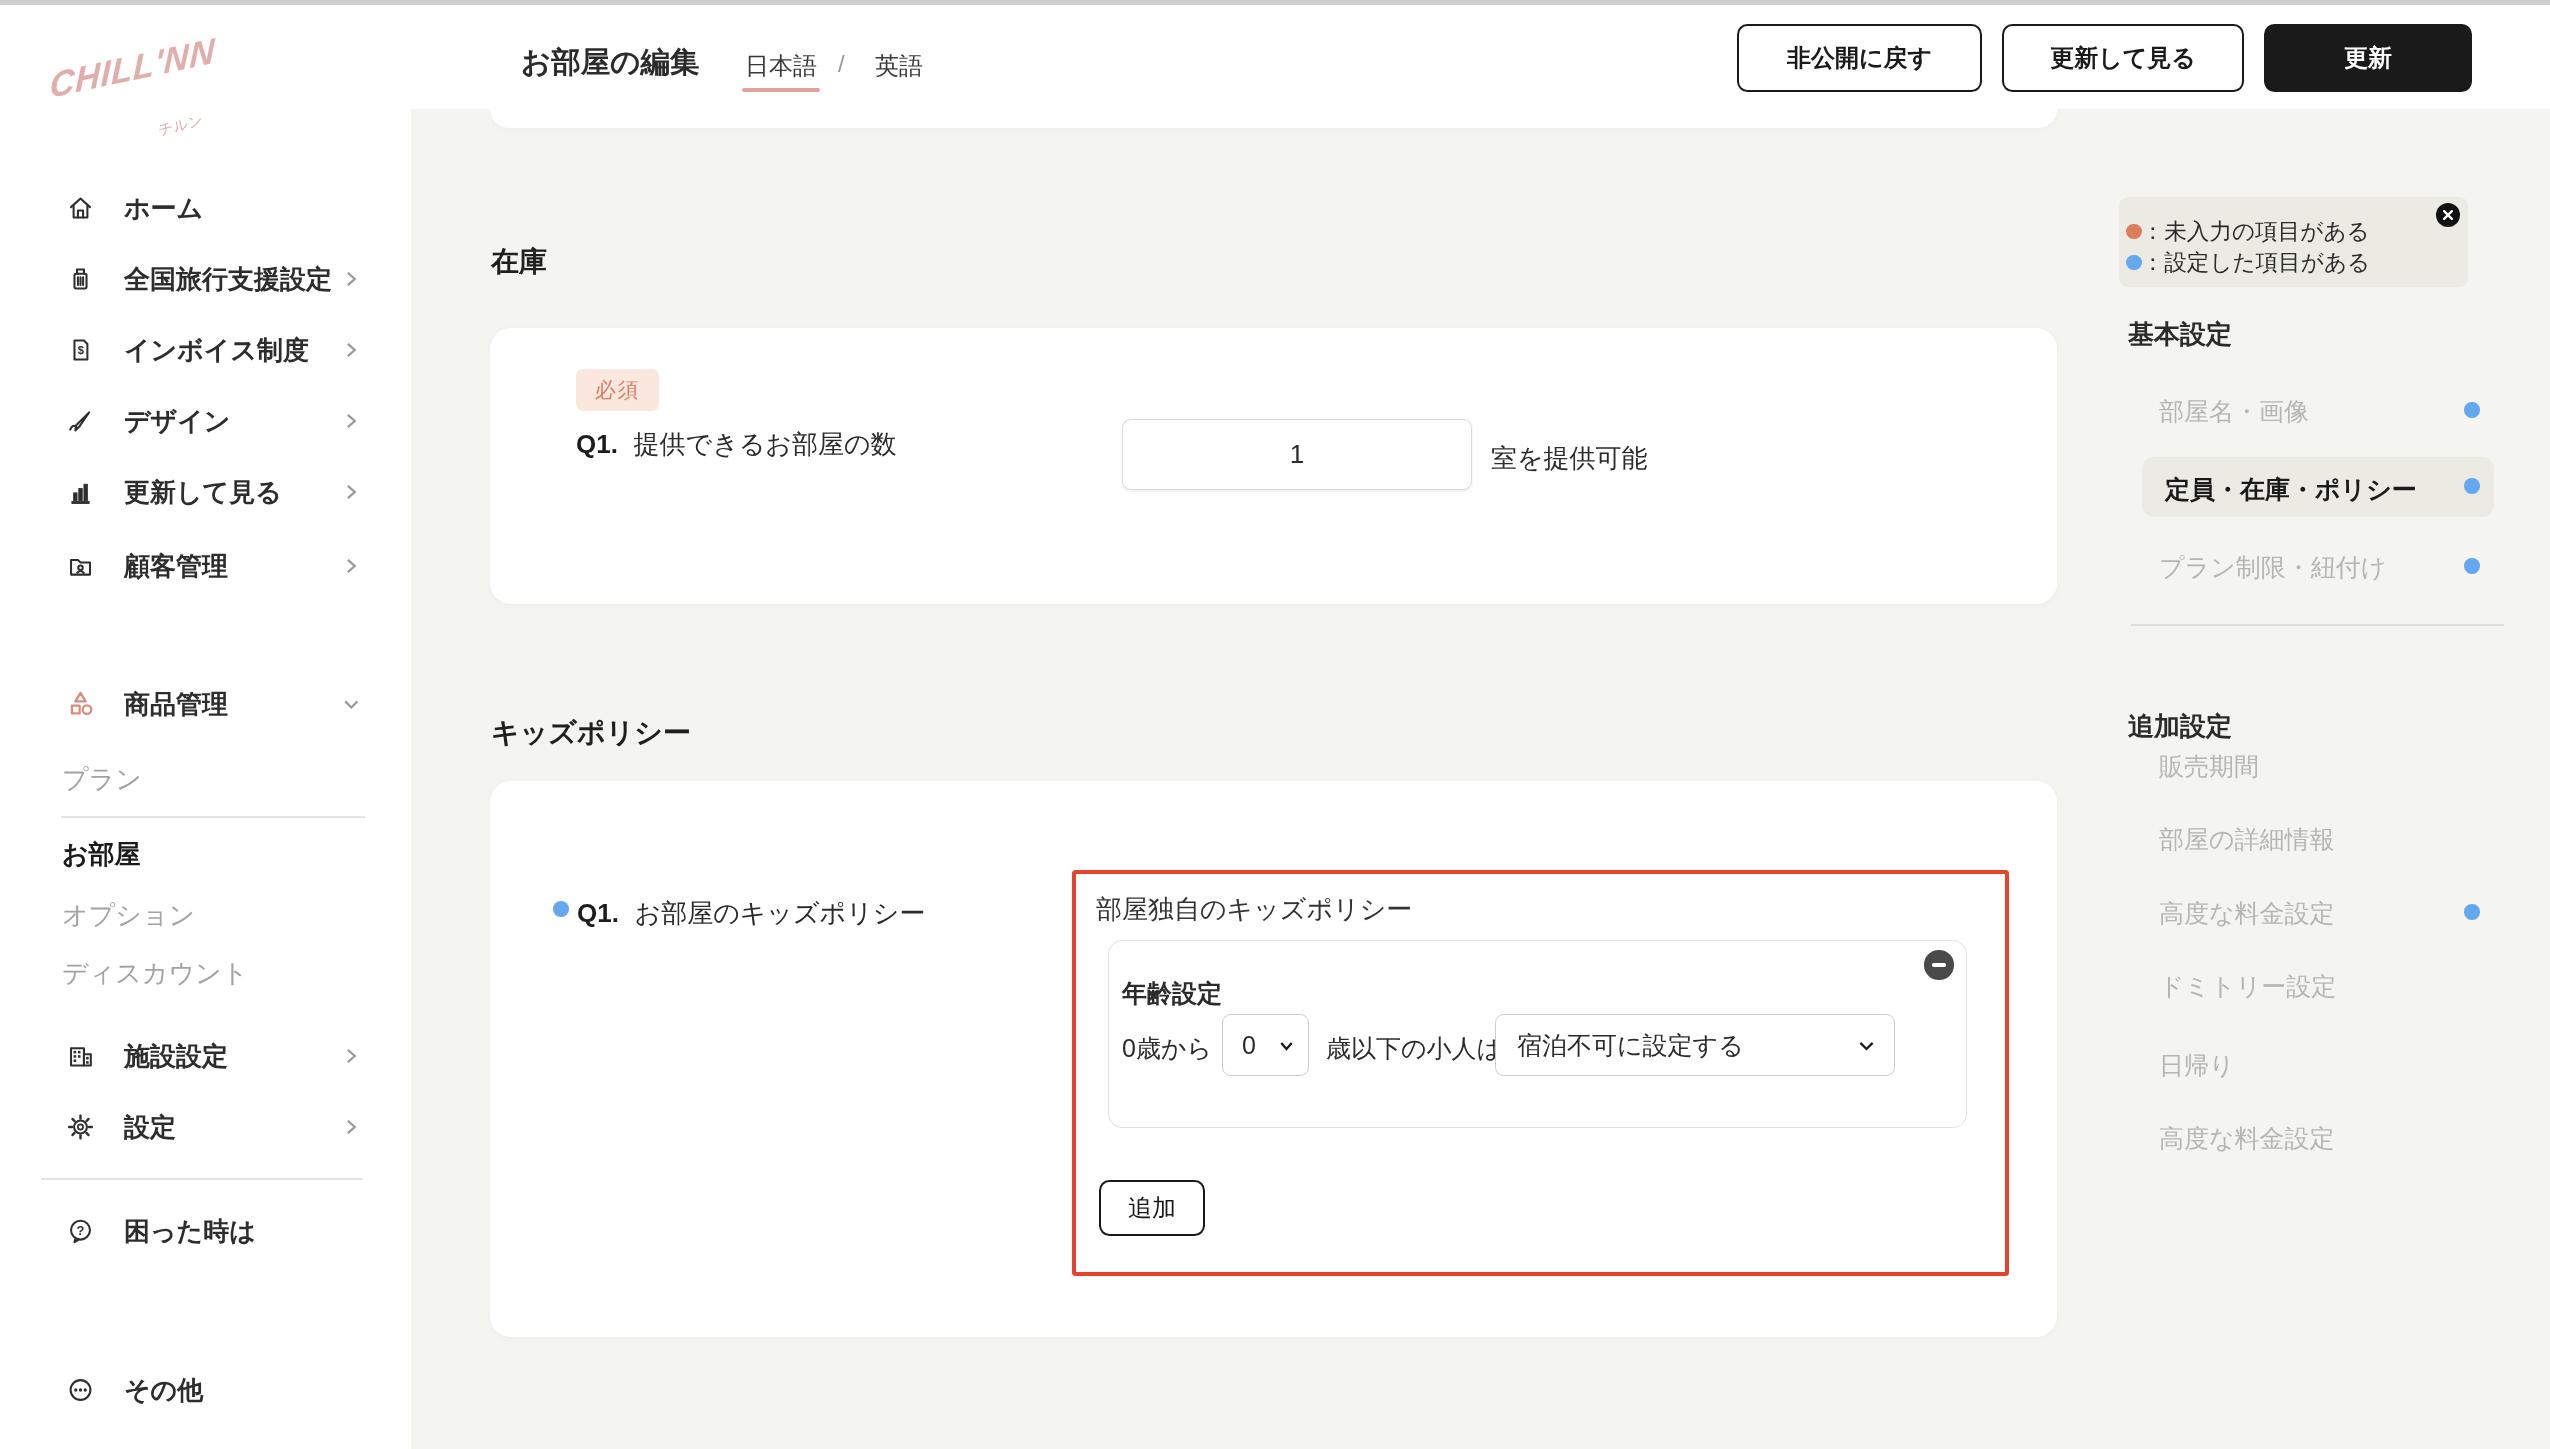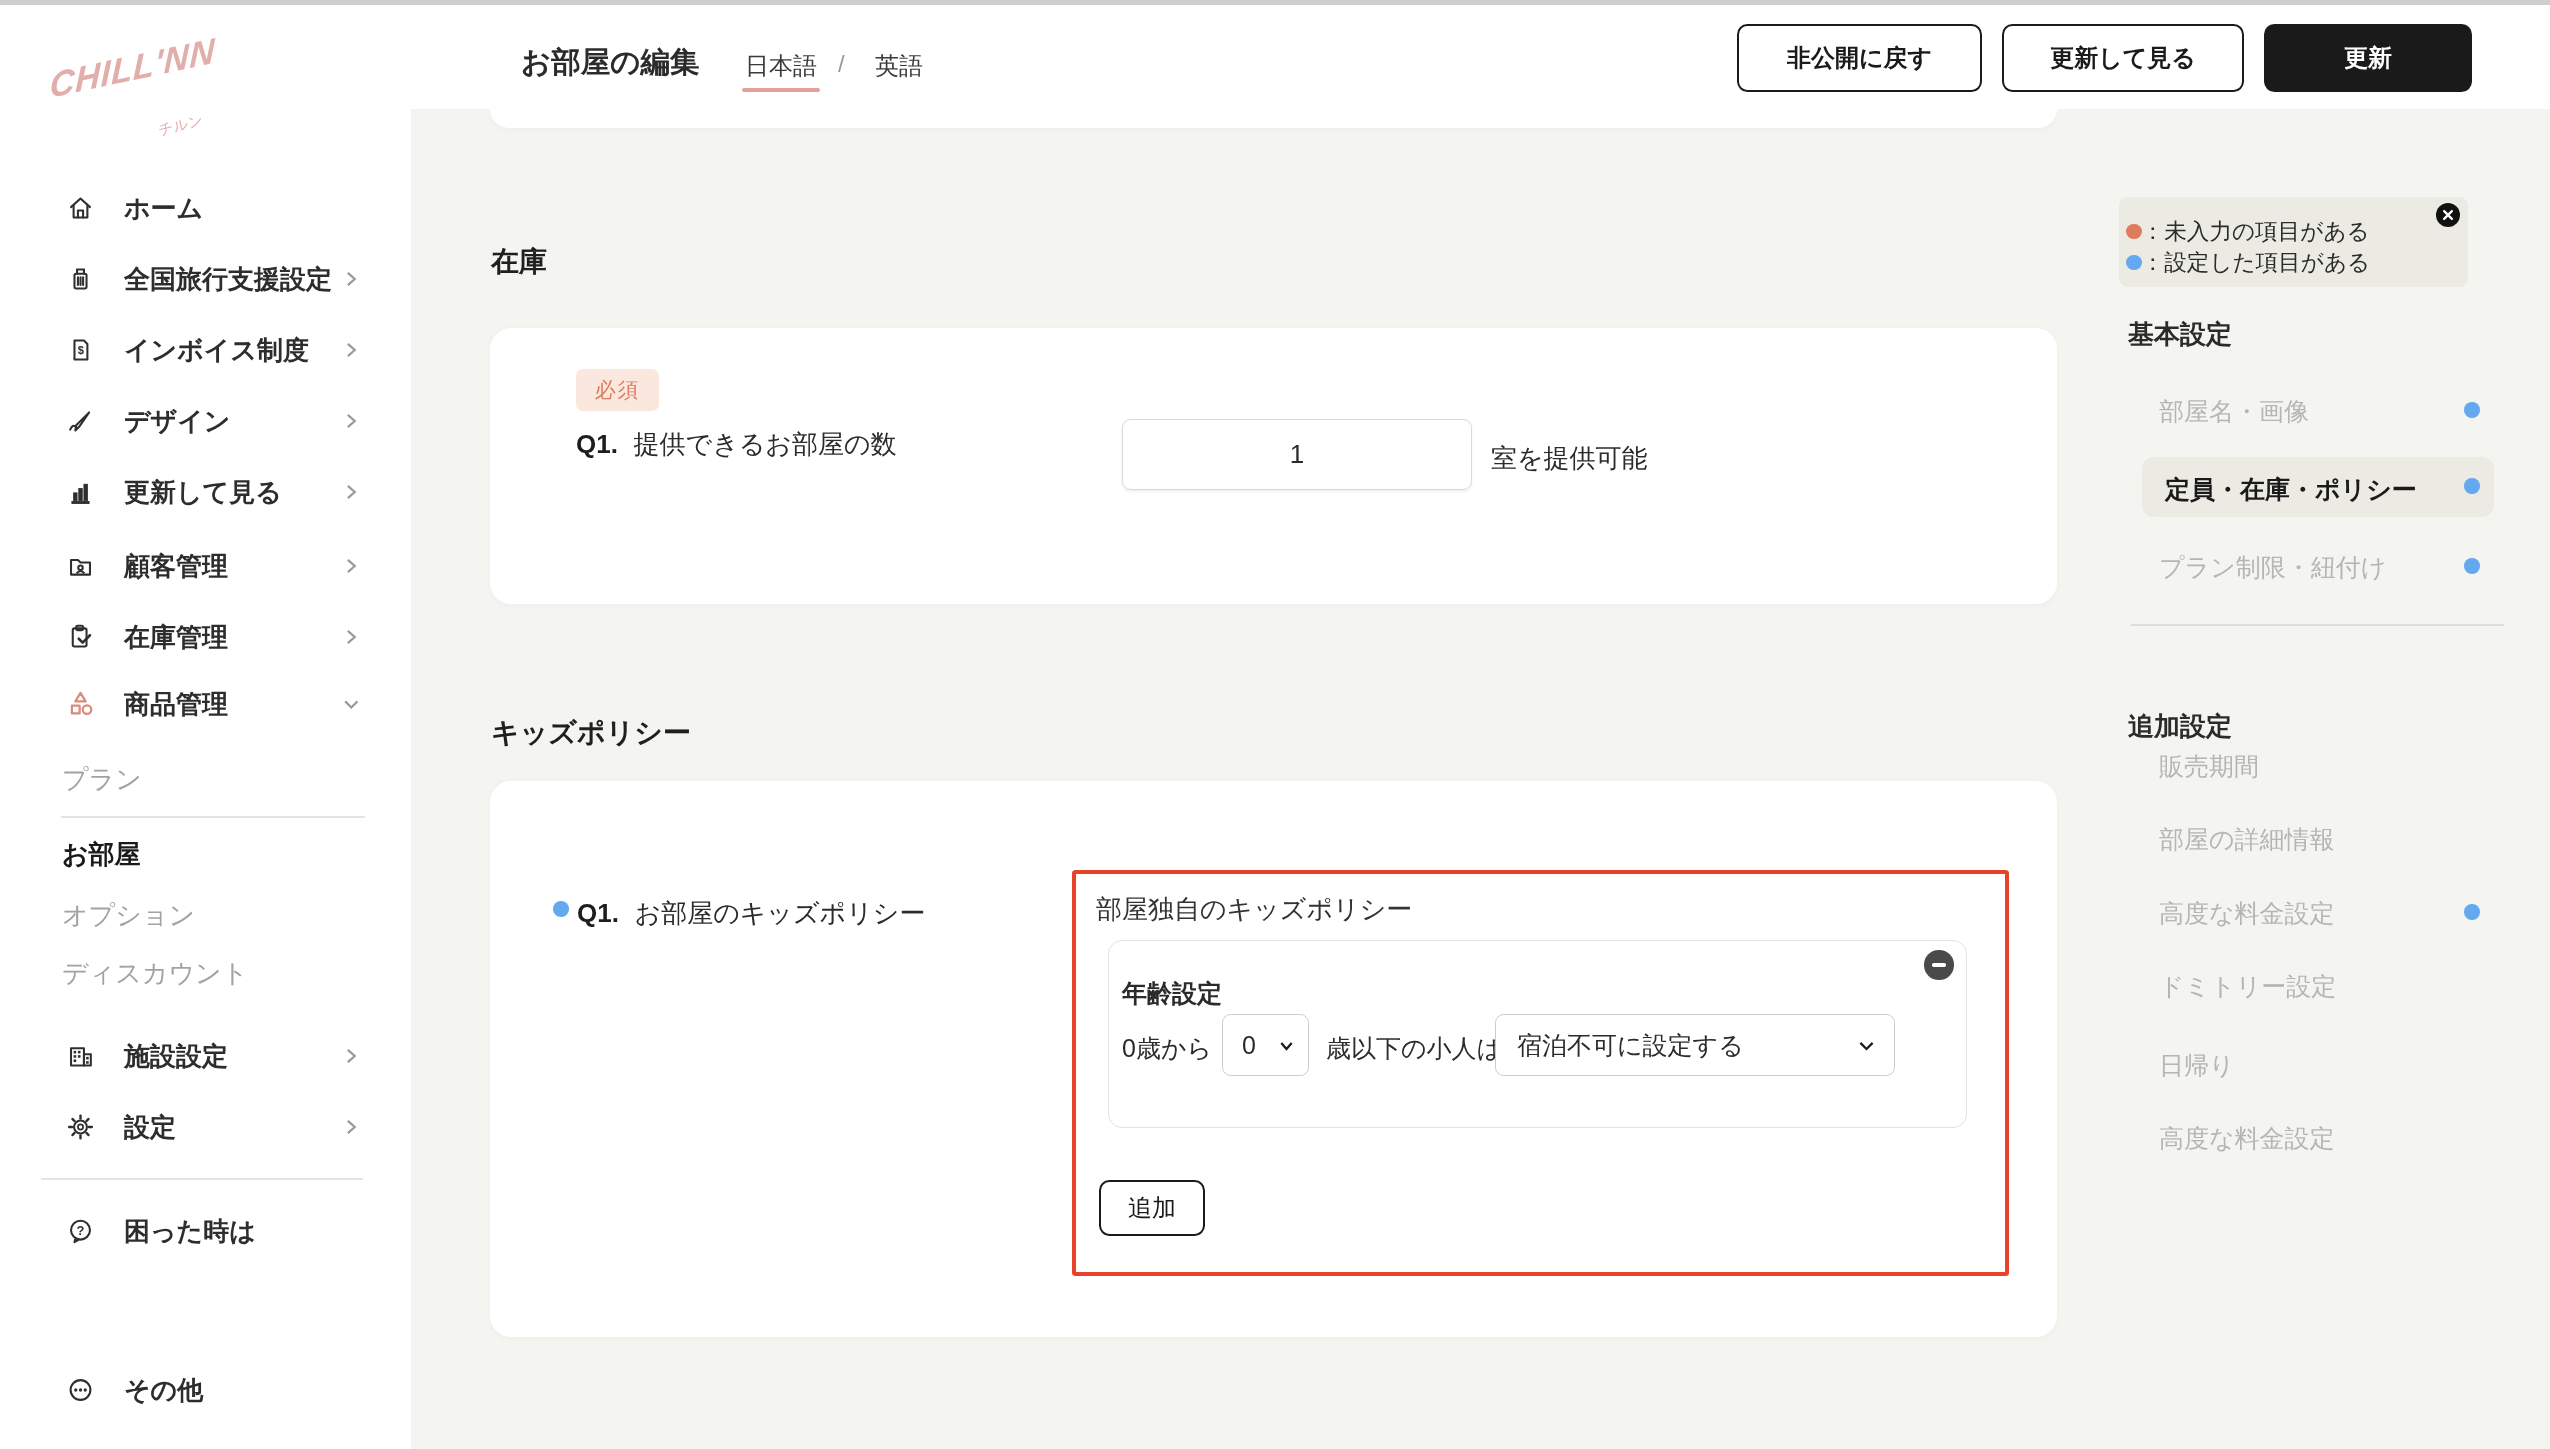--- a/index.html
+++ b/index.html
@@ -175,35 +175,20 @@
         </svg>
         </span>
       <span class="nav-label">顧客管理</span>
       <span class="nav-chev">
         <svg width="22.6" height="22.6" viewBox="0 0 26 26" fill="none" stroke="#999" stroke-width="2.5">
             <polyline points="9,6 17,13 9,20"></polyline>
           </svg>
         </span>
     </div>
 
-    <div class="nav-row" style="top:607px;">
-      <span class="nav-icon">
-        <svg width="31" height="31" viewBox="0 0 36 36" fill="none" stroke="#2f2f2f" stroke-width="2.4" stroke-linecap="round" stroke-linejoin="round">
-          <rect x="9" y="8" width="16" height="21" rx="2"></rect>
-            <rect x="13" y="5" width="8" height="5" rx="1.5"></rect>
-            <path d="M16 20 l4.5 4.5 L29 16" stroke-width="3"></path>
-        </svg>
-        </span>
-      <span class="nav-label">在庫管理</span>
-      <span class="nav-chev">
-        <svg width="22.6" height="22.6" viewBox="0 0 26 26" fill="none" stroke="#999" stroke-width="2.5">
-            <polyline points="9,6 17,13 9,20"></polyline>
-          </svg>
-        </span>
-    </div>
 
     <div class="nav-row" style="top:674px;">
       <span class="nav-icon">
         <svg width="31" height="31" viewBox="0 0 36 36" fill="none" stroke="#D98C7A" stroke-width="2.6" stroke-linejoin="round">
           <path d="M18 5 L24 15 H12 Z"></path>
             <rect x="8" y="20" width="9" height="9"></rect>
             <circle cx="25.5" cy="24.5" r="5"></circle>
         </svg>
         </span>
       <span class="nav-label">商品管理</span>

